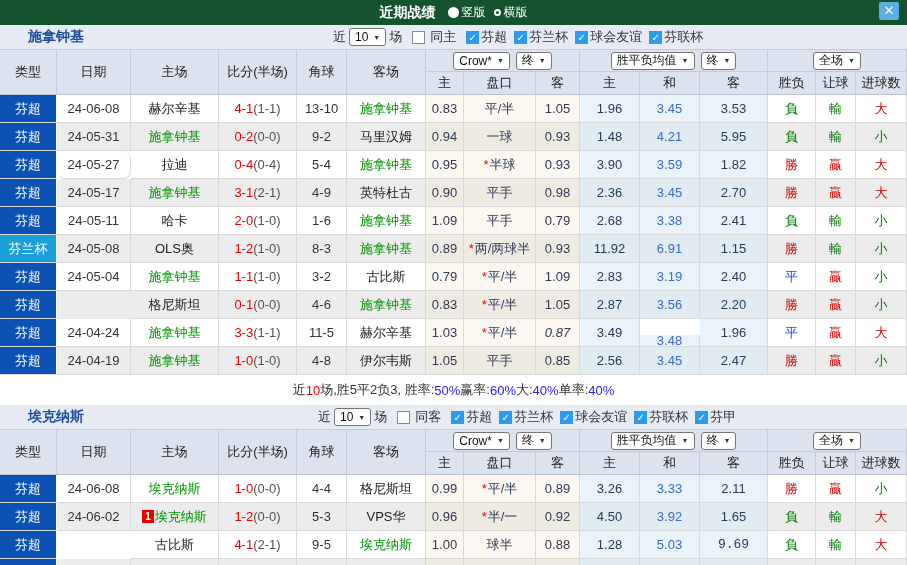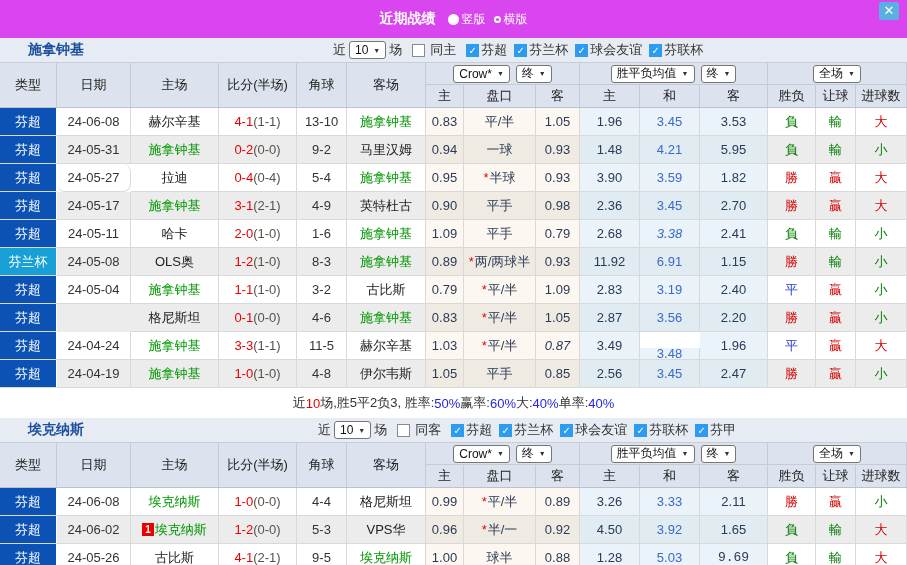--- a/index.html
+++ b/index.html
@@ -2,21 +2,21 @@
 <html><head>
 <meta charset="utf-8">
 <style>
   * { box-sizing: border-box; margin: 0; padding: 0; }
   :root { --cols: 57px 74px 88px 78px 50px 79px 38px 72px 44px 60px 60px 68px 48px 40px 51px; }
   body {
     width: 907px; height: 565px; overflow: hidden; background: #fff;
     font-family: "Liberation Sans", "DejaVu Sans", sans-serif; font-size: 13px; color: #333;
   }
   
-  .titlebar { height: 38px; background: #d946ef; position: relative;
+  .titlebar { height: 25px; background: #14532d; position: relative;
     display: flex; align-items: center; justify-content: center; }
   .title { color: #fff; font-weight: bold; font-size: 14px; }
   .radio-group { display: flex; align-items: center; color: #fff; font-size: 12px; margin-left: 4px; }
   .radio { display: inline-block; border-radius: 50%; margin: 0 3px 0 8px; }
   .radio.sel { width: 11px; height: 11px; background: #fff; }
   .radio.unsel { width: 7px; height: 7px; border: 2px solid #fff; background: transparent; }
   .closebtn { position: absolute; right: 8px; top: 2px; width: 20px; height: 18px;
     background: #5bb0e2; color: #fff; font-weight: bold; text-align: center; line-height: 18px;
     border-radius: 2px; font-size: 13px; cursor: pointer; }
   
@@ -264,21 +264,21 @@
         <div class="cell" style="grid-column: 5;">1-6</div>
         <div class="cell" style="grid-column: 6;">
           <span class="team-green">施拿钟基</span>
         </div>
         <div class="cell crow odds" style="grid-column: 7;">1.09</div>
         <div class="cell crow odds" style="grid-column: 8;">
           <span>平手</span>
         </div>
         <div class="cell crow odds" style="grid-column: 9;">0.79</div>
         <div class="cell avg odds" style="grid-column: 10;">2.68</div>
-        <div class="cell avg avg-draw-txt" style="grid-column: 11; font-style: italic;">3.38</div>
+        <div class="cell avg avg-draw-txt" style="grid-column: 11;">3.38</div>
         <div class="cell avg odds" style="grid-column: 12;">2.41</div>
         <div class="cell res-green" style="grid-column: 13;">負</div>
         <div class="cell res-green" style="grid-column: 14;">輸</div>
         <div class="cell res-green" style="grid-column: 15;">小</div>
       </div>
       <div class="row even">
         <div class="cell league cup" style="grid-column: 1;">芬兰杯</div>
         <div class="cell" style="grid-column: 2;">24-05-08</div>
         <div class="cell" style="grid-column: 3;">
           <span class="team-black">OLS奥</span>
@@ -540,21 +540,20 @@
         <div class="cell crow odds" style="grid-column: 9;">0.92</div>
         <div class="cell avg odds" style="grid-column: 10;">4.50</div>
         <div class="cell avg avg-draw-txt" style="grid-column: 11;">3.92</div>
         <div class="cell avg odds" style="grid-column: 12;">1.65</div>
         <div class="cell res-green" style="grid-column: 13;">負</div>
         <div class="cell res-green" style="grid-column: 14;">輸</div>
         <div class="cell res-red" style="grid-column: 15;">大</div>
       </div>
       <div class="row odd">
         <div class="cell league super" style="grid-column: 1;">芬超</div>
-        <div class="cell" style="grid-column: 2;">24-05-26</div>
         <div class="cell" style="grid-column: 3;">
           <span class="team-black">古比斯</span>
         </div>
         <div class="cell" style="grid-column: 4;">
           <span class="score-main">4-1</span>
           <span class="score-half">(2-1)</span>
         </div>
         <div class="cell" style="grid-column: 5;">9-5</div>
         <div class="cell" style="grid-column: 6;">
           <span class="team-green">埃克纳斯</span>

